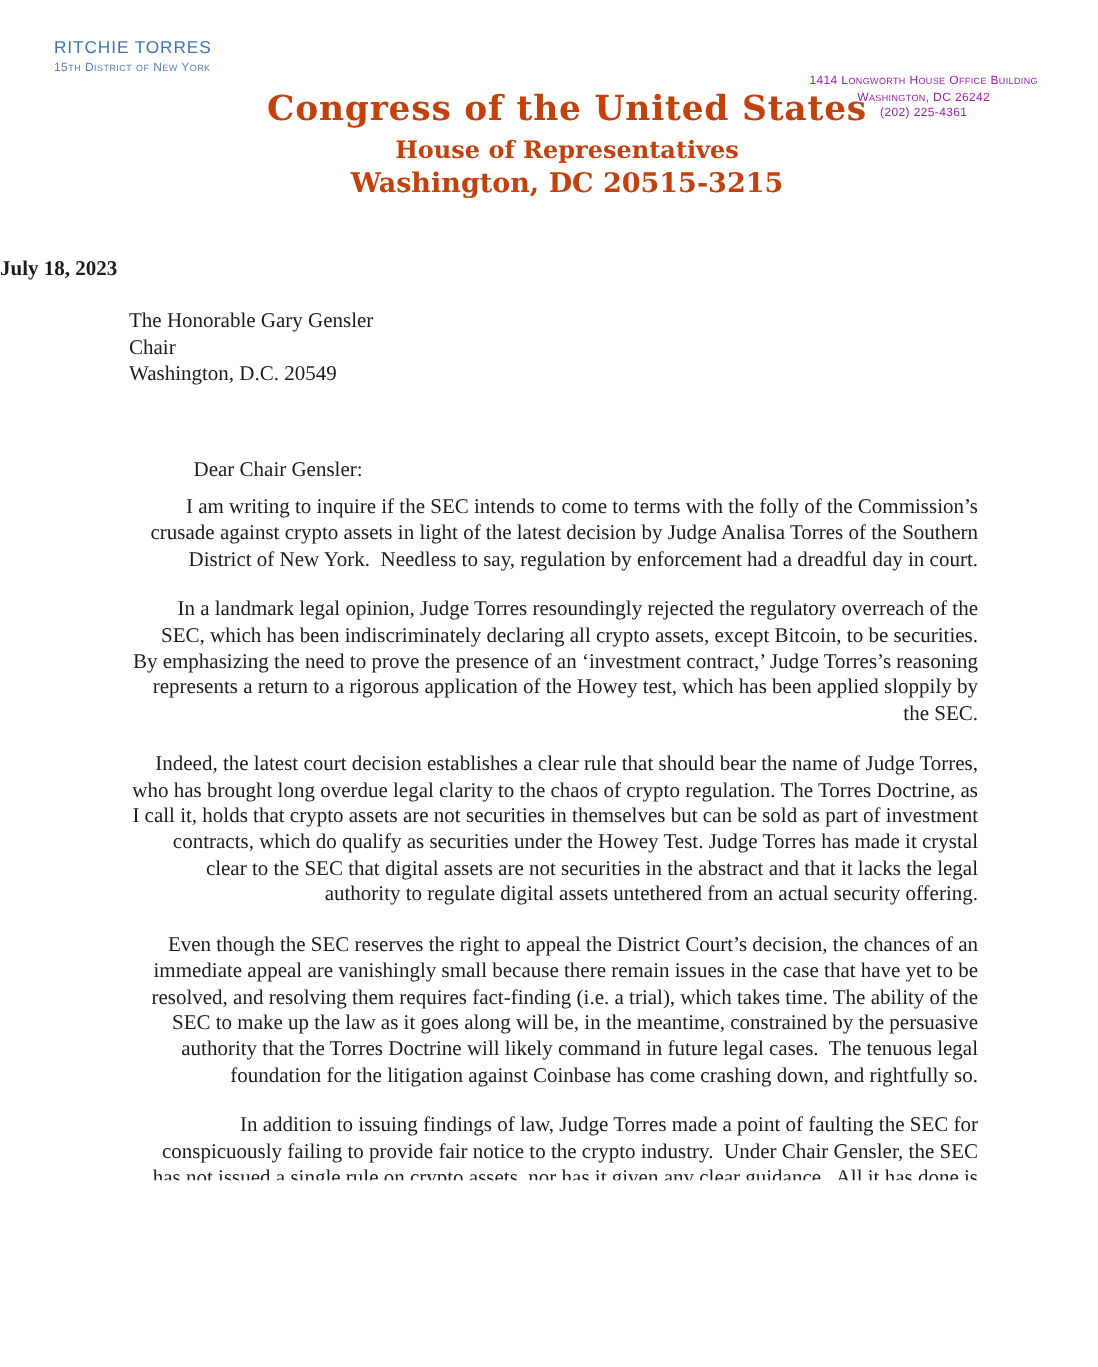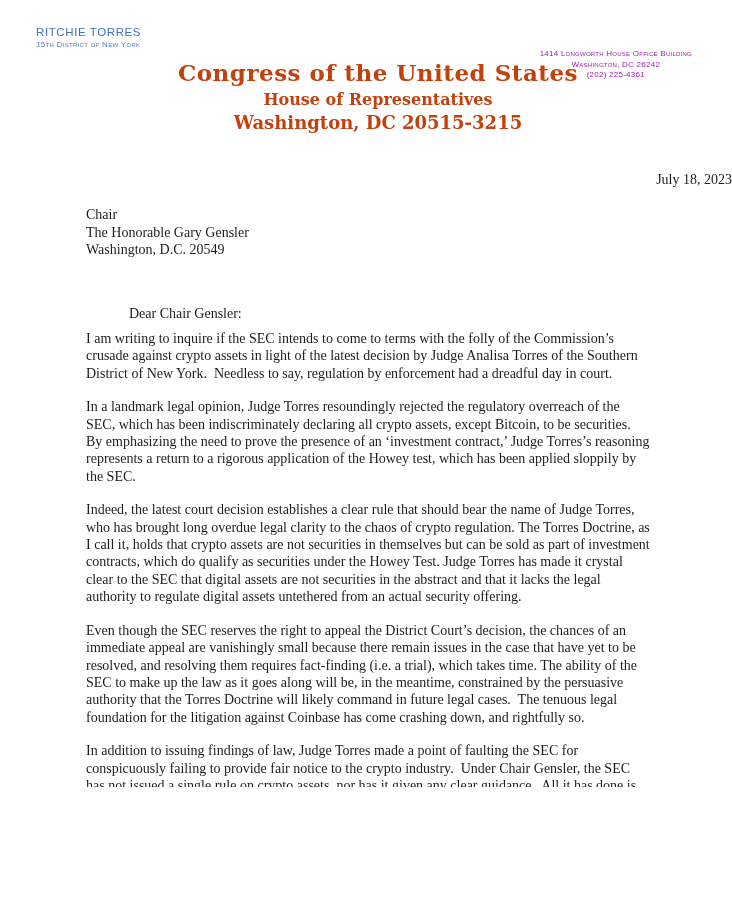--- a/index.html
+++ b/index.html
@@ -78,22 +78,23 @@
     font-size: 18px;
     line-height: 24px;
   }
 
   
   .date-line {
     position: absolute;
     left: 0;
     right: 0;
     top: 172px;
-    text-align: right;
+    text-align: left;
     font-size: 14px;
+    font-weight: bold;
   }
   .recipient-block {
     position: absolute;
     left: 86px;
     top: 206px;
     font-size: 14px;
     line-height: 17.5px;
   }
   .salutation {
     position: absolute;
@@ -102,21 +103,21 @@
     font-size: 14px;
     margin-left: 43px;
   }
   .letter-body {
     position: absolute;
     left: 86px;
     top: 330px;
     width: 566px;
     font-size: 14px;
     line-height: 17.4px;
-    text-align: left;
+    text-align: right;
   }
   .letter-body p {
     margin: 0 0 16px 0;
     white-space: pre-wrap;
   }
 </style>
 </head>
 <body>
 
 <div class="page">
@@ -136,22 +137,22 @@
     <div class="seal-block">
       <div class="seal-line1">Congress of the United States</div>
       <div class="seal-line2">House of Representatives</div>
       <div class="seal-line3">Washington, DC 20515-3215</div>
     </div>
   </header>
 
   <div class="date-line">July 18, 2023</div>
 
   <div class="recipient-block">
+    <div>The Honorable Gary Gensler</div>
     <div>Chair</div>
-    <div>The Honorable Gary Gensler</div>
     <div>Washington, D.C. 20549</div>
   </div>
 
   <div class="salutation">Dear Chair Gensler:</div>
 
   <div class="letter-body">
     <p>I am writing to inquire if the SEC intends to come to terms with the folly of the Commission’s crusade against crypto assets in light of the latest decision by Judge Analisa Torres of the Southern District of New York.  Needless to say, regulation by enforcement had a dreadful day in court.</p>
     <p>In a landmark legal opinion, Judge Torres resoundingly rejected the regulatory overreach of the SEC, which has been indiscriminately declaring all crypto assets, except Bitcoin, to be securities.  By emphasizing the need to prove the presence of an ‘investment contract,’ Judge Torres’s reasoning represents a return to a rigorous application of the Howey test, which has been applied sloppily by the SEC.</p>
     <p>Indeed, the latest court decision establishes a clear rule that should bear the name of Judge Torres, who has brought long overdue legal clarity to the chaos of crypto regulation. The Torres Doctrine, as I call it, holds that crypto assets are not securities in themselves but can be sold as part of investment contracts, which do qualify as securities under the Howey Test. Judge Torres has made it crystal clear to the SEC that digital assets are not securities in the abstract and that it lacks the legal authority to regulate digital assets untethered from an actual security offering.</p>
     <p>Even though the SEC reserves the right to appeal the District Court’s decision, the chances of an immediate appeal are vanishingly small because there remain issues in the case that have yet to be resolved, and resolving them requires fact-finding (i.e. a trial), which takes time. The ability of the SEC to make up the law as it goes along will be, in the meantime, constrained by the persuasive authority that the Torres Doctrine will likely command in future legal cases.  The tenuous legal foundation for the litigation against Coinbase has come crashing down, and rightfully so.</p>

